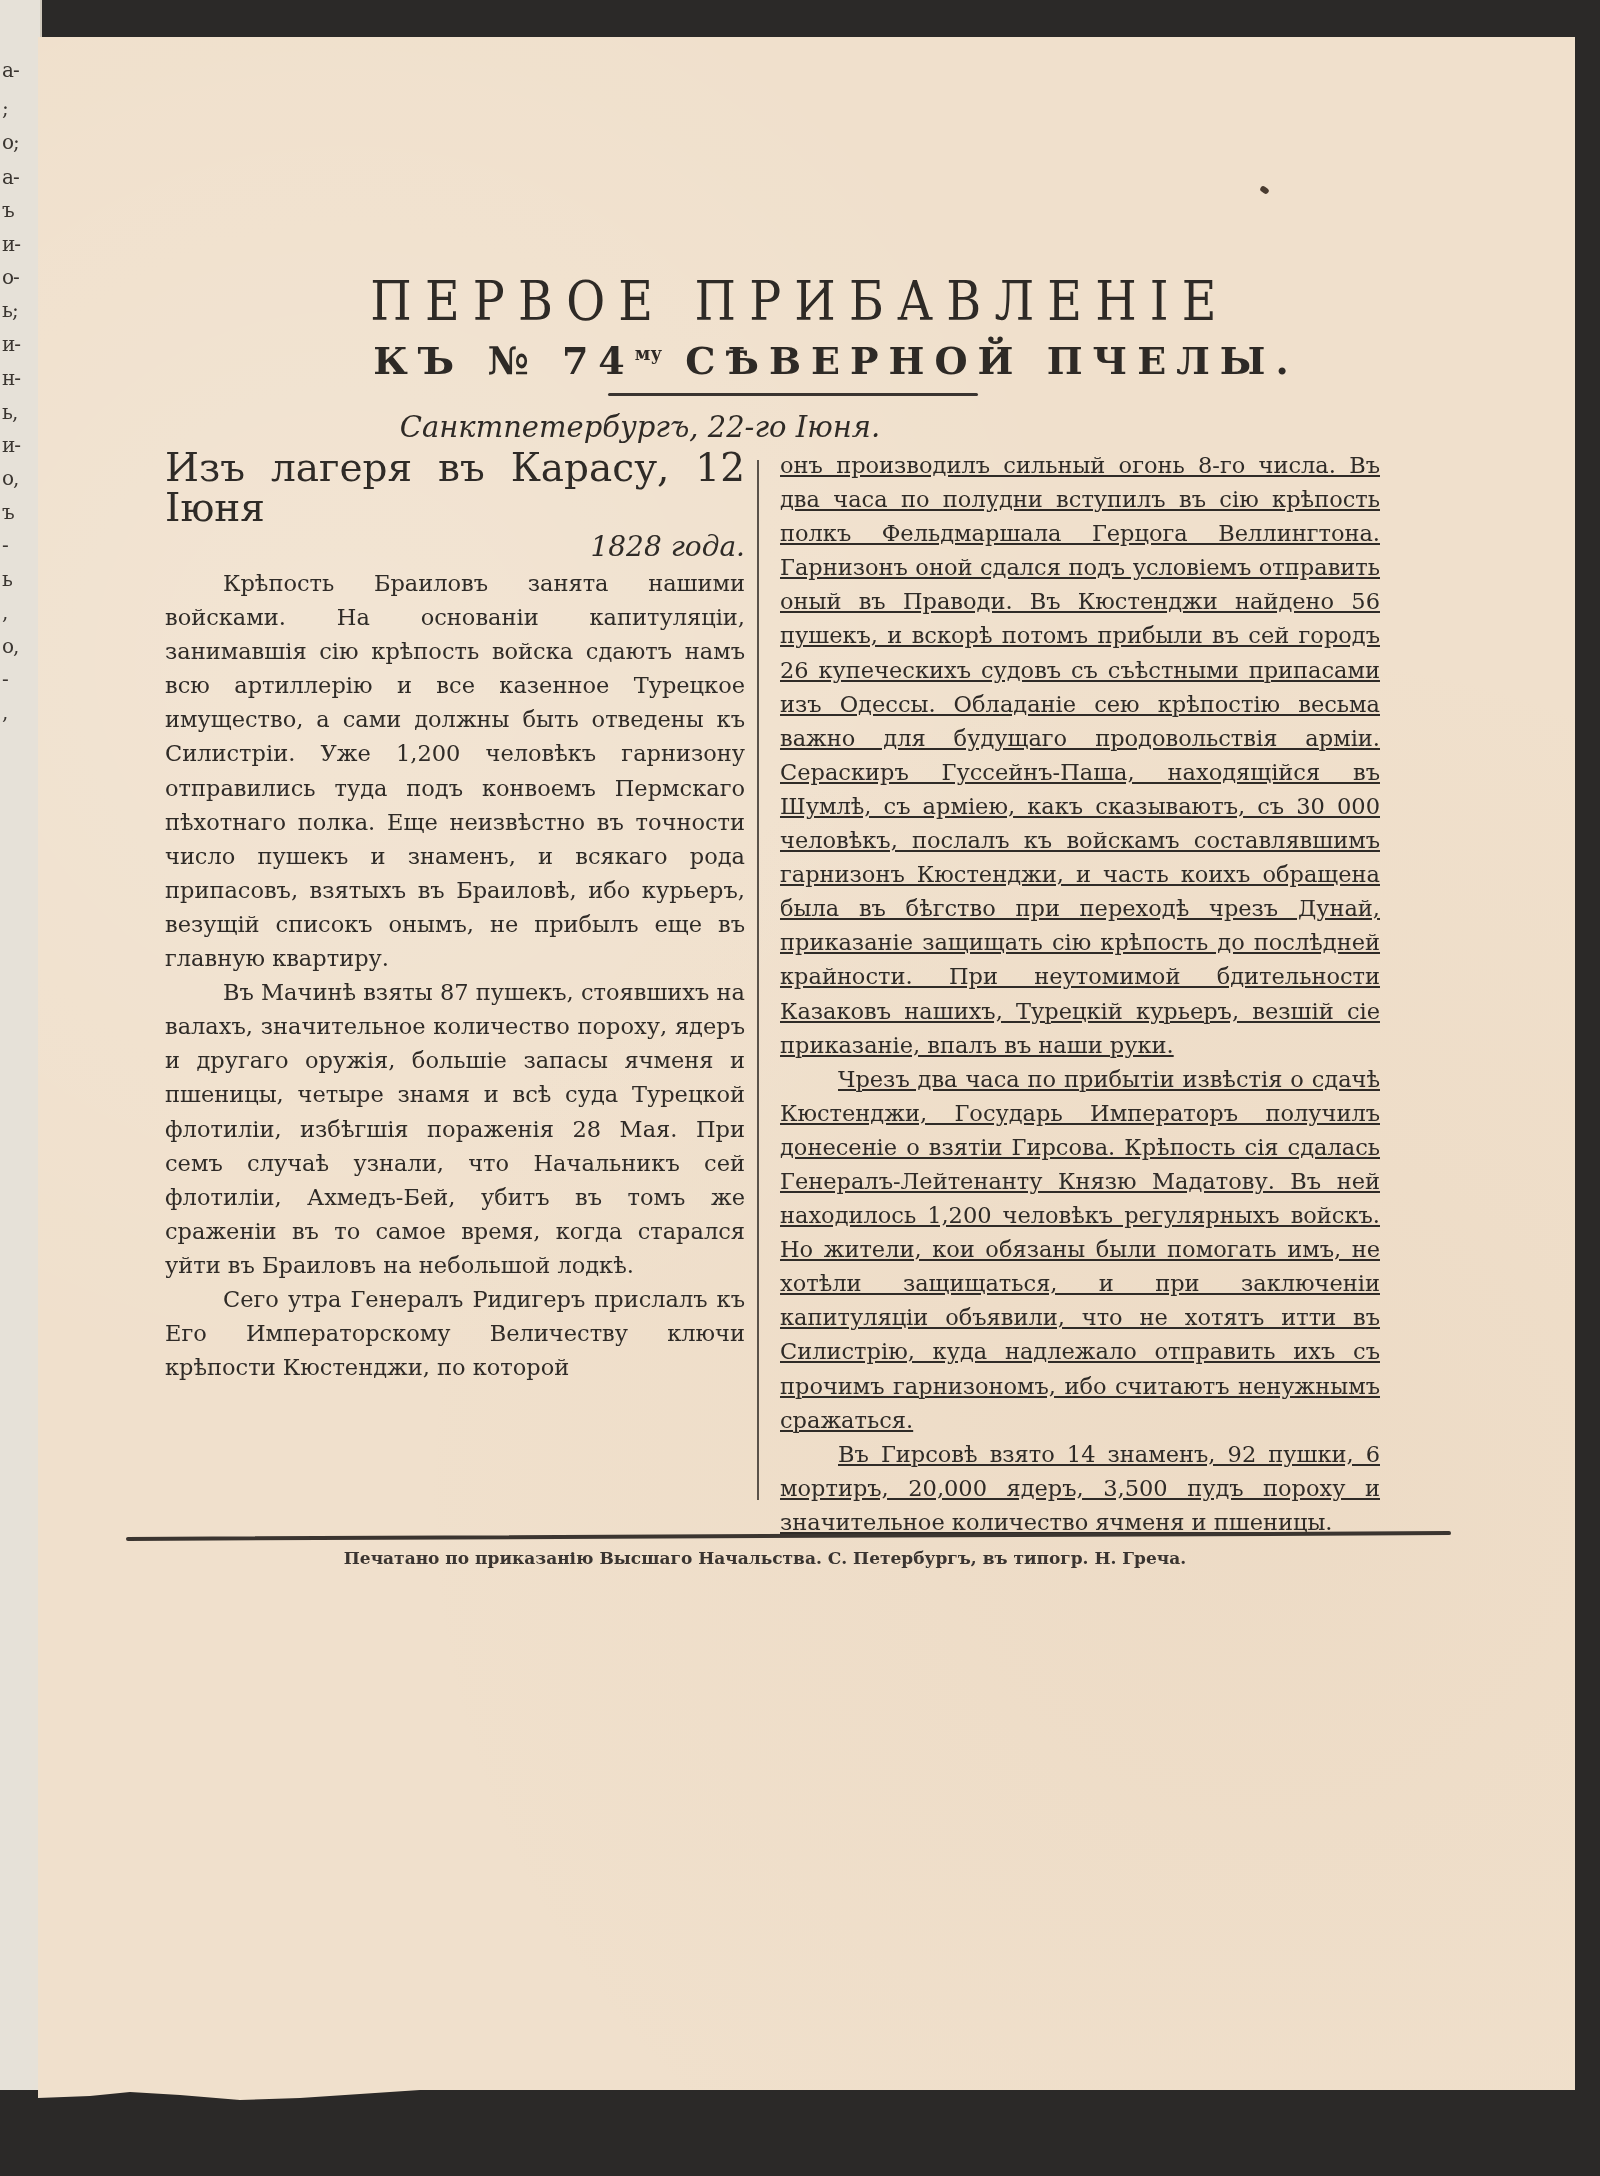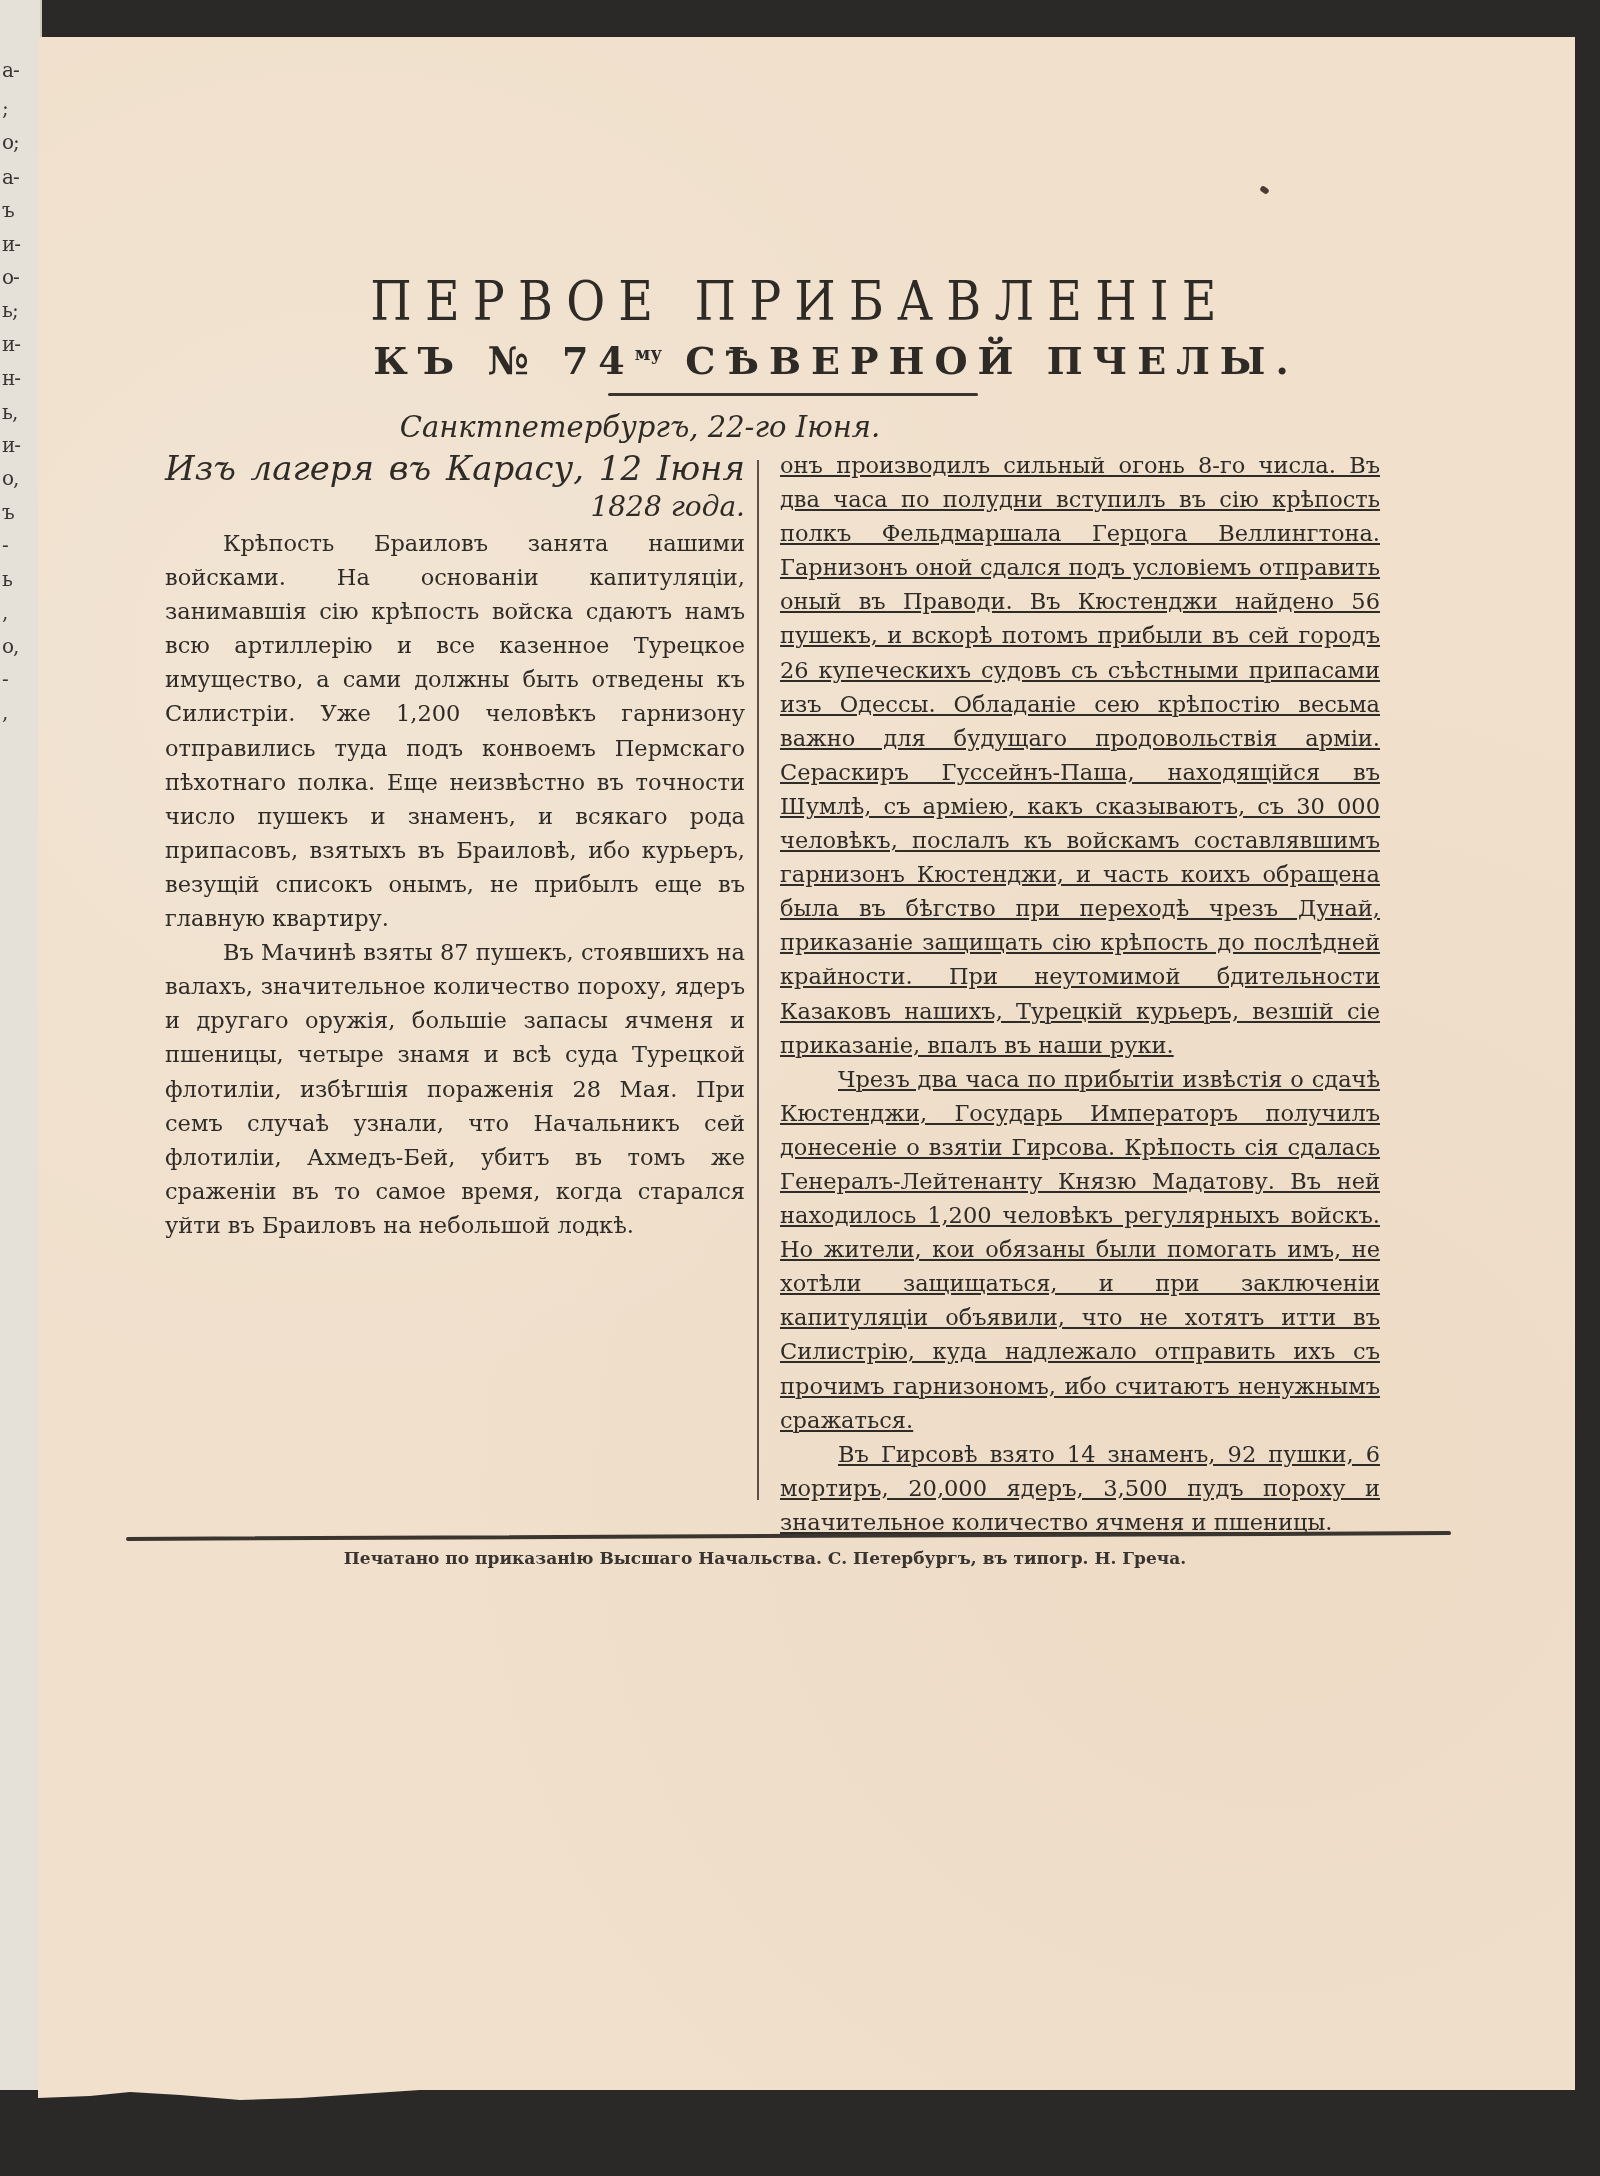--- a/index.html
+++ b/index.html
@@ -52,21 +52,21 @@
   }
   .col {
     position: absolute; top: 448px; font-size: 22.5px; line-height: 34.1px;
     text-align: justify; font-family: "DejaVu Serif", serif; color: #2f2b27;
   }
   .col-left { left: 165px; width: 580px; }
   .col-right { left: 780px; width: 600px; text-decoration: underline; }
   .col p { margin: 0; text-indent: 58px; }
   .col p.noindent { text-indent: 0; }
   .heading {
-    font-style: italic; font-size: 34px; line-height: 40px; text-align: justify;
+    font-size: 39px; line-height: 40px; text-align: justify;
     text-align-last: justify; margin: 0;
   }
   .heading2 { font-style: italic; font-size: 28px; text-align: right; margin: 0 0 42px 0; line-height: 38px; }
   .divider {
     position: absolute; top: 460px; left: 757px; width: 6px; height: 1040px;
     border-left: 2px solid #5a524a;
   }
   .bottom-rule {
     position: absolute; top: 1534px; left: 126px; width: 1325px; height: 4px;
     background: #3b3530; border-radius: 2px; transform: rotate(-0.25deg);
@@ -116,20 +116,21 @@
   <span>СѢВЕРНОЙ ПЧЕЛЫ.</span>
 </div>
 <div class="title-rule"></div>
 <div class="dateline">Санктпетербургъ, 22-го Іюня.</div>
 
 <div class="col col-left">
   <p class="heading noindent">Изъ лагеря въ Карасу, 12 Іюня</p>
   <p class="heading2 noindent">1828 года.</p>
   <p>Крѣпость Браиловъ занята нашими войсками. На основаніи капитуляціи, занимавшія сію крѣпость войска сдаютъ намъ всю артиллерію и все казенное Турецкое имущество, а сами должны быть отведены къ Силистріи. Уже 1,200 человѣкъ гарнизону отправились туда подъ конвоемъ Пермскаго пѣхотнаго полка. Еще неизвѣстно въ точности число пушекъ и знаменъ, и всякаго рода припасовъ, взятыхъ въ Браиловѣ, ибо курьеръ, везущій списокъ онымъ, не прибылъ еще въ главную квартиру.</p>
   <p>Въ Мачинѣ взяты 87 пушекъ, стоявшихъ на валахъ, значительное количество пороху, ядеръ и другаго оружія, большіе запасы ячменя и пшеницы, четыре знамя и всѣ суда Турецкой флотиліи, избѣгшія пораженія 28 Мая. При семъ случаѣ узнали, что Начальникъ сей флотиліи, Ахмедъ-Бей, убитъ въ томъ же сраженіи въ то самое время, когда старался уйти въ Браиловъ на небольшой лодкѣ.</p>
+  <p>Сего утра Генералъ Ридигеръ прислалъ къ Его Императорскому Величеству ключи крѣпости Кюстенджи, по которой</p>
 </div>
 
 <div class="divider"></div>
 
 <div class="col col-right">
   <p class="noindent">онъ производилъ сильный огонь 8-го числа. Въ два часа по полудни вступилъ въ сію крѣпость полкъ Фельдмаршала Герцога Веллингтона. Гарнизонъ оной сдался подъ условіемъ отправить оный въ Праводи. Въ Кюстенджи найдено 56 пушекъ, и вскорѣ потомъ прибыли въ сей городъ 26 купеческихъ судовъ съ съѣстными припасами изъ Одессы. Обладаніе сею крѣпостію весьма важно для будущаго продовольствія арміи. Сераскиръ Гуссейнъ-Паша, находящійся въ Шумлѣ, съ арміею, какъ сказываютъ, съ 30 000 человѣкъ, послалъ къ войскамъ составлявшимъ гарнизонъ Кюстенджи, и часть коихъ обращена была въ бѣгство при переходѣ чрезъ Дунай, приказаніе защищать сію крѣпость до послѣдней крайности. При неутомимой бдительности Казаковъ нашихъ, Турецкій курьеръ, везшій сіе приказаніе, впалъ въ наши руки.</p>
   <p>Чрезъ два часа по прибытіи извѣстія о сдачѣ Кюстенджи, Государь Императоръ получилъ донесеніе о взятіи Гирсова. Крѣпость сія сдалась Генералъ-Лейтенанту Князю Мадатову. Въ ней находилось 1,200 человѣкъ регулярныхъ войскъ. Но жители, кои обязаны были помогать имъ, не хотѣли защищаться, и при заключеніи капитуляціи объявили, что не хотятъ итти въ Силистрію, куда надлежало отправить ихъ съ прочимъ гарнизономъ, ибо считаютъ ненужнымъ сражаться.</p>
   <p>Въ Гирсовѣ взято 14 знаменъ, 92 пушки, 6 мортиръ, 20,000 ядеръ, 3,500 пудъ пороху и значительное количество ячменя и пшеницы.</p>
 </div>
 

